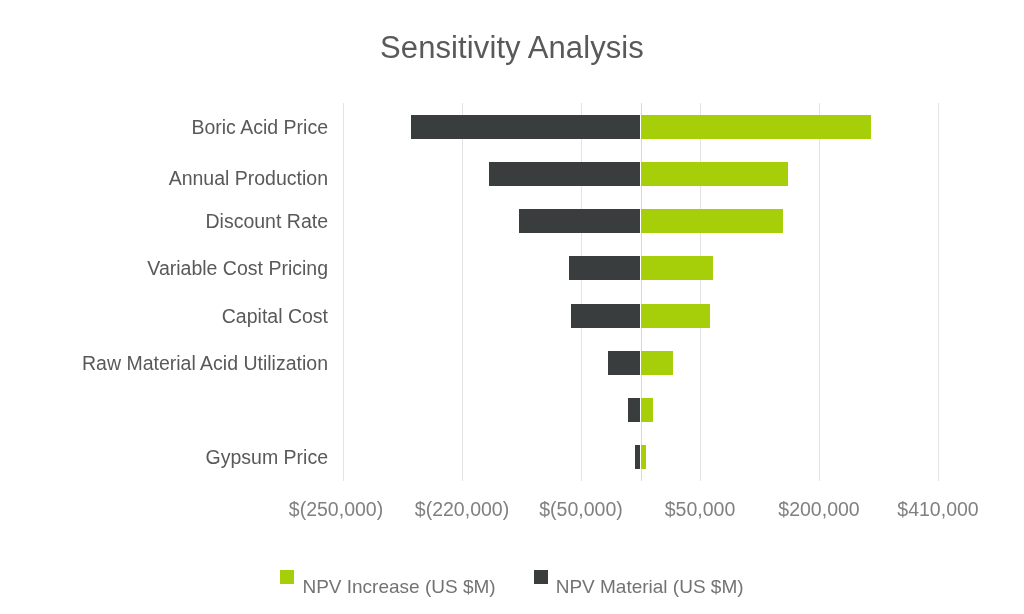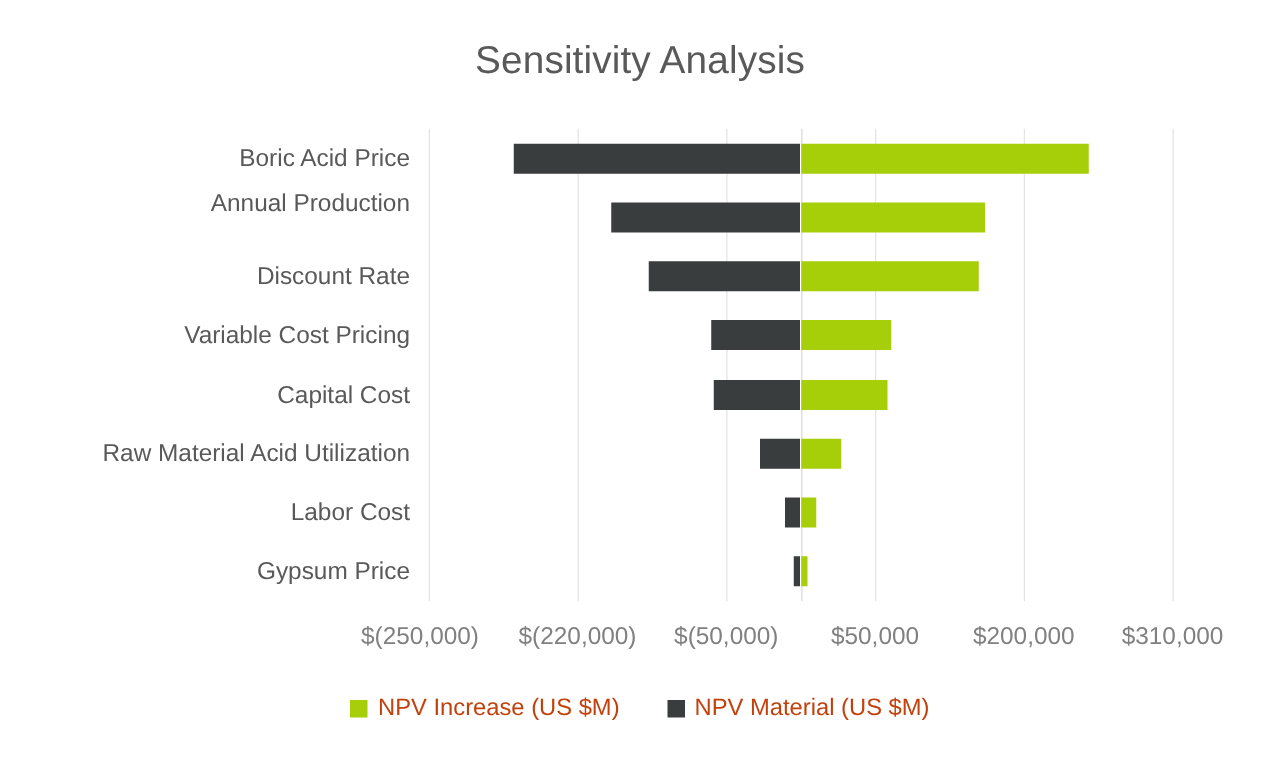--- a/index.html
+++ b/index.html
@@ -124,39 +124,39 @@
     align-items: center;
     gap: 8px;
   }
   .legend-swatch {
     width: 14px;
     height: 14px;
     display: inline-block;
   }
   .legend-text {
     font-size: 19px;
-    color: #c2410c;
+    color: #737373;
     white-space: nowrap;
+    margin-top: 20px;
   }
 </style>
 </head>
 <body>
 
 <div id="chart-root">
 
   <div class="chart-title">Sensitivity Analysis</div>
 
   <div class="ylabels">
       <div class="ylabel" style="top: 11.625px;">Boric Acid Price</div>
-      <div class="ylabel" style="top: 48px;">Annual Production</div>
+      <div class="ylabel" style="top: 63px;">Annual Production</div>
       <div class="ylabel" style="top: 153.375px;">Variable Cost Pricing</div>
       <div class="ylabel" style="top: 106.125px;">Discount Rate</div>
       <div class="ylabel" style="top: 200.625px; padding-left: 42px;">Capital Cost</div>
       <div class="ylabel" style="top: 247.875px;">Raw Material Acid Utilization</div>
-      <div class="ylabel" style="top: 295.125px;">Labor Cost</div>
       <div class="ylabel" style="top: 342px; padding-left: 44px;">Gypsum Price</div>
     </div>
 
   <div class="plot">
       <div class="gridline" style="left: 0px;"></div>
       <div class="gridline" style="left: 119px;"></div>
       <div class="gridline" style="left: 238px;"></div>
       <div class="gridline" style="left: 357px;"></div>
       <div class="gridline" style="left: 476px;"></div>
       <div class="gridline" style="left: 595px;"></div>
@@ -194,21 +194,21 @@
         <div class="bar bar-inc" title="Gypsum Price" style="left: 297.5px; width: 5.712px; background: rgb(166, 206, 9);"></div>
       </div>
     </div>
 
   <div class="xlabels">
       <div class="xlabel" style="left: 336px;">$(250,000)</div>
       <div class="xlabel" style="left: 462px;">$(220,000)</div>
       <div class="xlabel" style="left: 581px;">$(50,000)</div>
       <div class="xlabel" style="left: 700px;">$50,000</div>
       <div class="xlabel" style="left: 819px;">$200,000</div>
-      <div class="xlabel" style="left: 938px;">$310,000</div>
+      <div class="xlabel" style="left: 938px;">$410,000</div>
     </div>
 
   <div class="legend">
       <div class="legend-item">
         <span class="legend-swatch" style="background: rgb(166, 206, 9);"></span>
         <span class="legend-text">NPV Increase (US $M)</span>
       </div>
       <div class="legend-item">
         <span class="legend-swatch" style="background: rgb(58, 61, 61);"></span>
         <span class="legend-text">NPV Material (US $M)</span>

